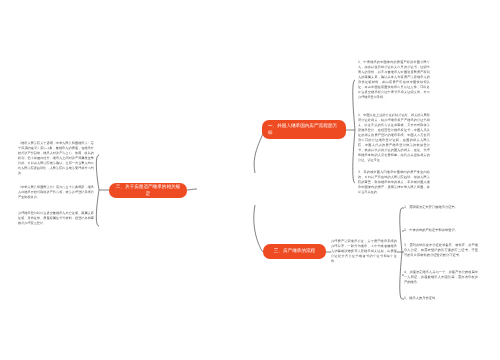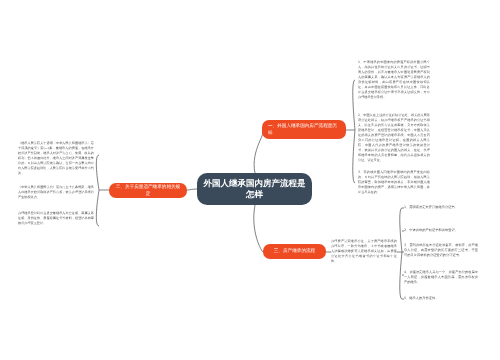--- a/index.html
+++ b/index.html
@@ -79,23 +79,20 @@
       <path d="M355,80 C350,80 355,130 355,130 C355,130 350,183 355,183" stroke-width="0.7"></path>
 
       <path d="M326,252 C329,252 329,252 331,252"></path>
 
       <path d="M397,252 C400,252 400,252 402,252"></path>
       <path d="M402,208 C397,208 402,252 402,252 C402,252 397,299 402,299" stroke-width="0.7"></path>
       <path d="M402,208 L404,208 M402,231 L404,231 M402,252 L404,252 M402,275 L404,275 M402,299 L404,299" stroke-width="0.7"></path>
     </g>
   </svg>
 
-  <div class="node node-root">
-    <span>外国人继承国内房产流程是怎样</span>
-  </div>
 
   <div class="node node-branch" id="branch-1">
     <span>二、关于房屋遗产继承的相关规定</span>
   </div>
   <div class="node node-branch" id="branch-2">
     <span>一、外国人继承国内房产流程是怎样</span>
   </div>
   <div class="node node-branch" id="branch-3">
     <span>三、房产继承的流程</span>
   </div>

